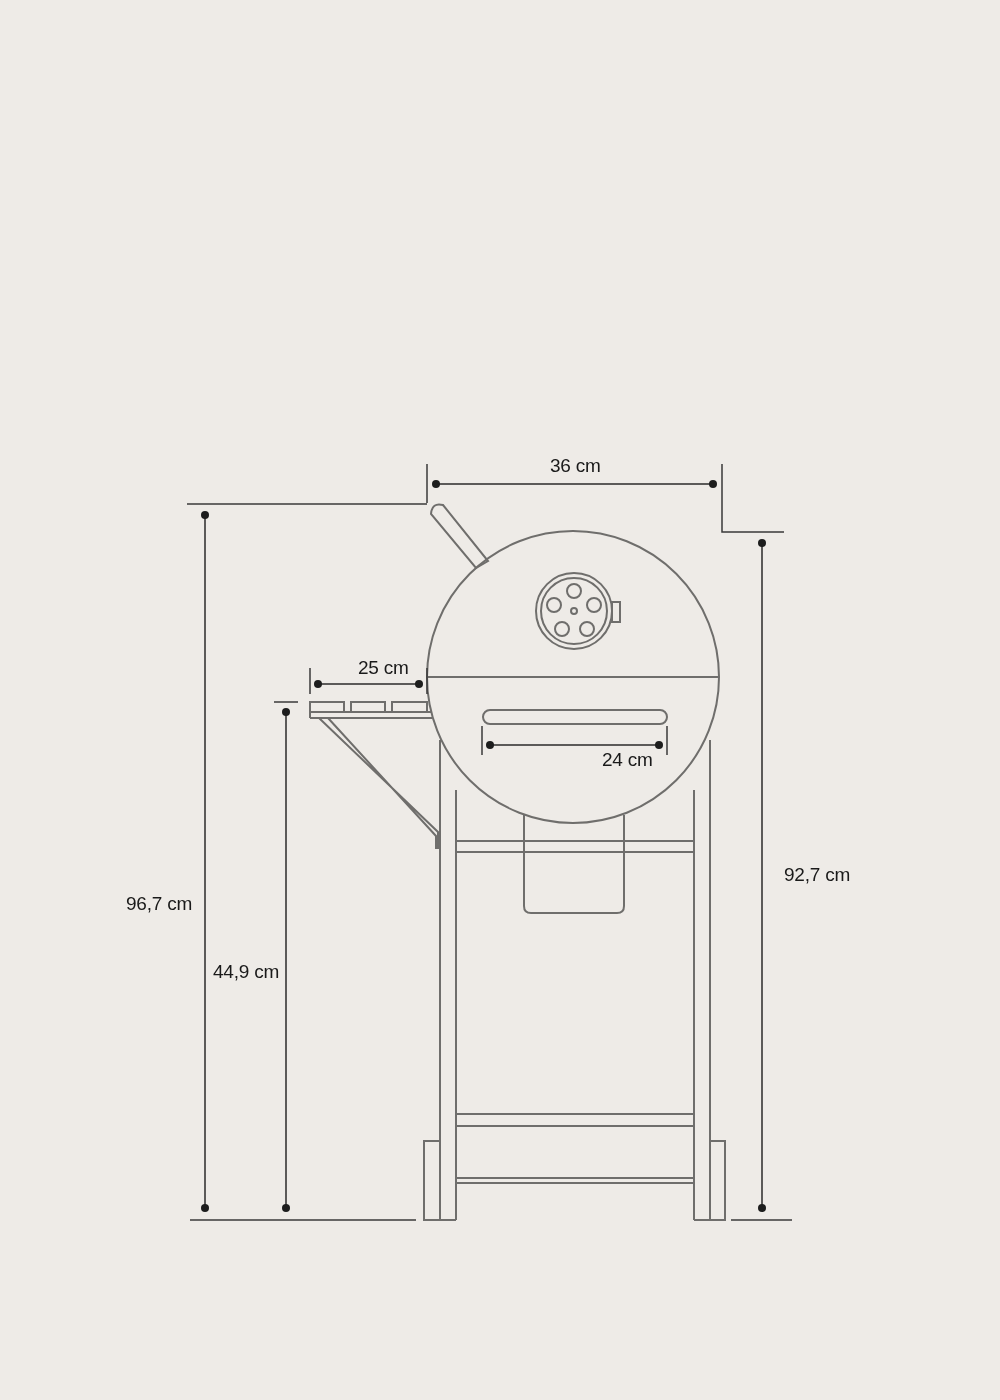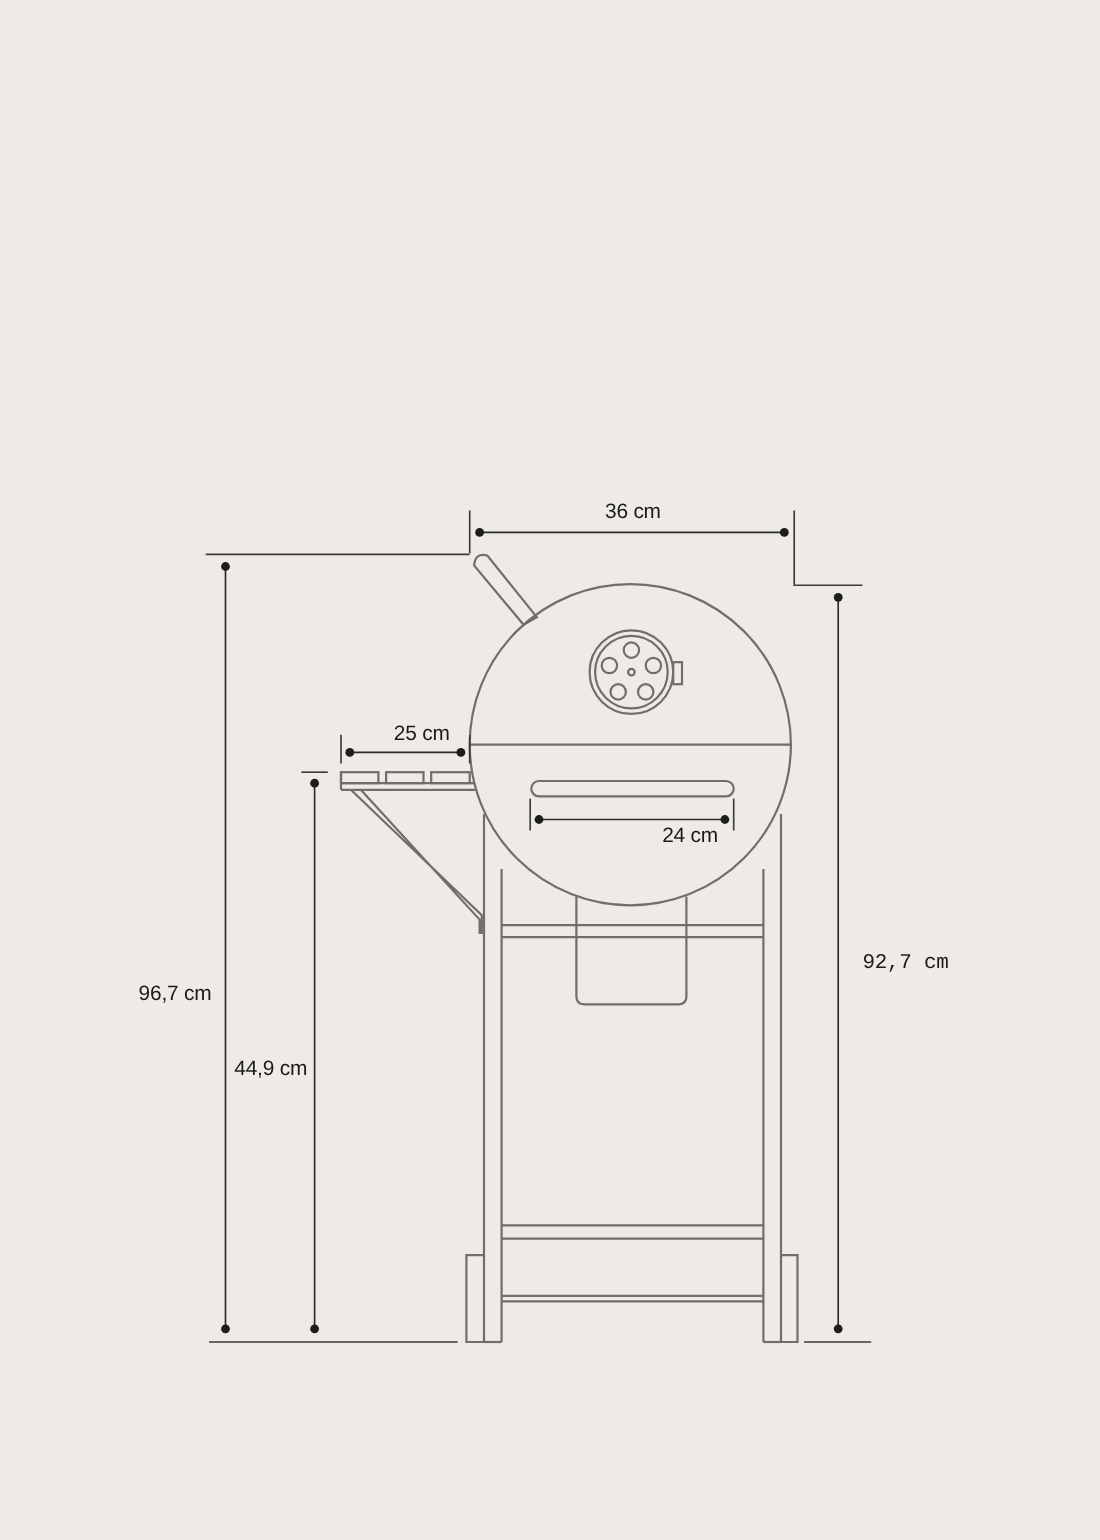--- a/index.html
+++ b/index.html
@@ -152,13 +152,13 @@
 <div class="label" style="left:550px; top:455px;">36 cm</div>
 
 <div class="label" style="left:358px; top:657px;">25 cm</div>
 
 <div class="label" style="left:566px; top:749px;margin-left:36px;">24 cm</div>
 
 <div class="label" style="left:126px; top:893px;">96,7 cm</div>
 
 <div class="label" style="left:213px; top:961px;">44,9 cm</div>
 
-<div class="label" style="left:784px; top:864px;font-family:Liberation Mono, monospace;">92,7 cm</div>
+<div class="label" style="left:784px; top:864px;">92,7 cm</div>
 
 </body></html>

